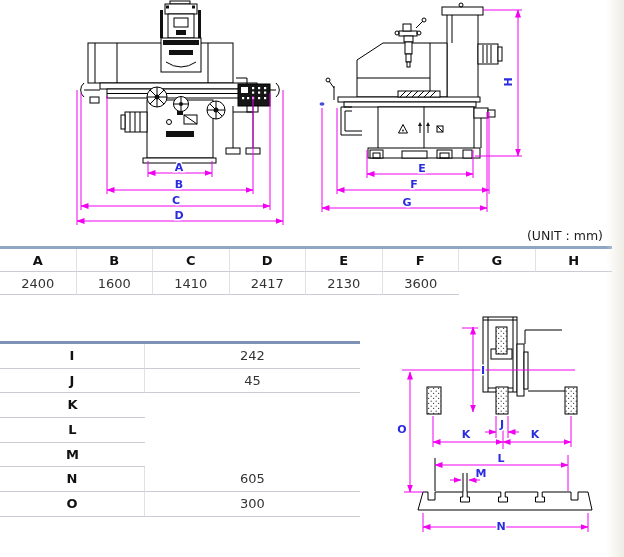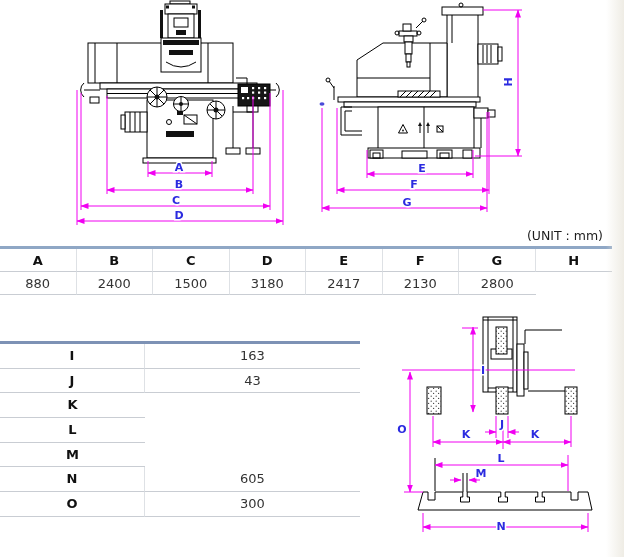--- a/index.html
+++ b/index.html
@@ -250,38 +250,37 @@
       <div class="tc th">A</div>
       <div class="tc th">B</div>
       <div class="tc th">C</div>
       <div class="tc th">D</div>
       <div class="tc th">E</div>
       <div class="tc th">F</div>
       <div class="tc th">G</div>
       <div class="tc th">H</div>
     </div>
     <div class="t1row">
-      <div class="tc">880</div>
       <div class="tc">2400</div>
-      <div class="tc">1500</div>
-      <div class="tc">3180</div>
+      <div class="tc">1600</div>
+      <div class="tc">1410</div>
       <div class="tc">2417</div>
       <div class="tc">2130</div>
-      <div class="tc">2800</div>
+      <div class="tc">3600</div>
     </div>
   </div>
 
   <div class="t2">
     <div class="t2row">
       <div class="tc th">I</div>
-      <div class="tc">163</div>
+      <div class="tc">242</div>
     </div>
     <div class="t2row">
       <div class="tc th">J</div>
-      <div class="tc">43</div>
+      <div class="tc">45</div>
     </div>
     <div class="t2row">
       <div class="tc th">K</div>
     </div>
     <div class="t2row">
       <div class="tc th">L</div>
     </div>
     <div class="t2row">
       <div class="tc th">M</div>
     </div>

